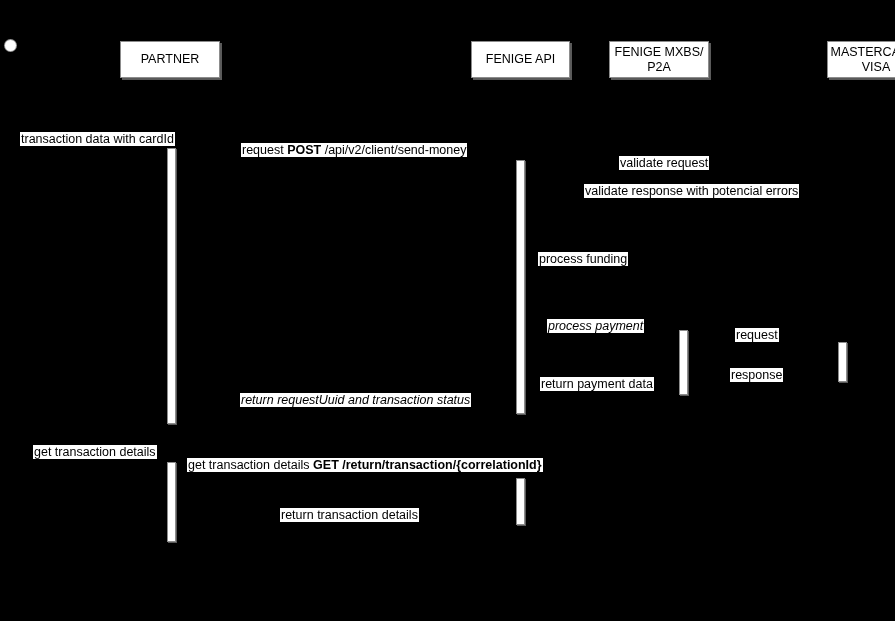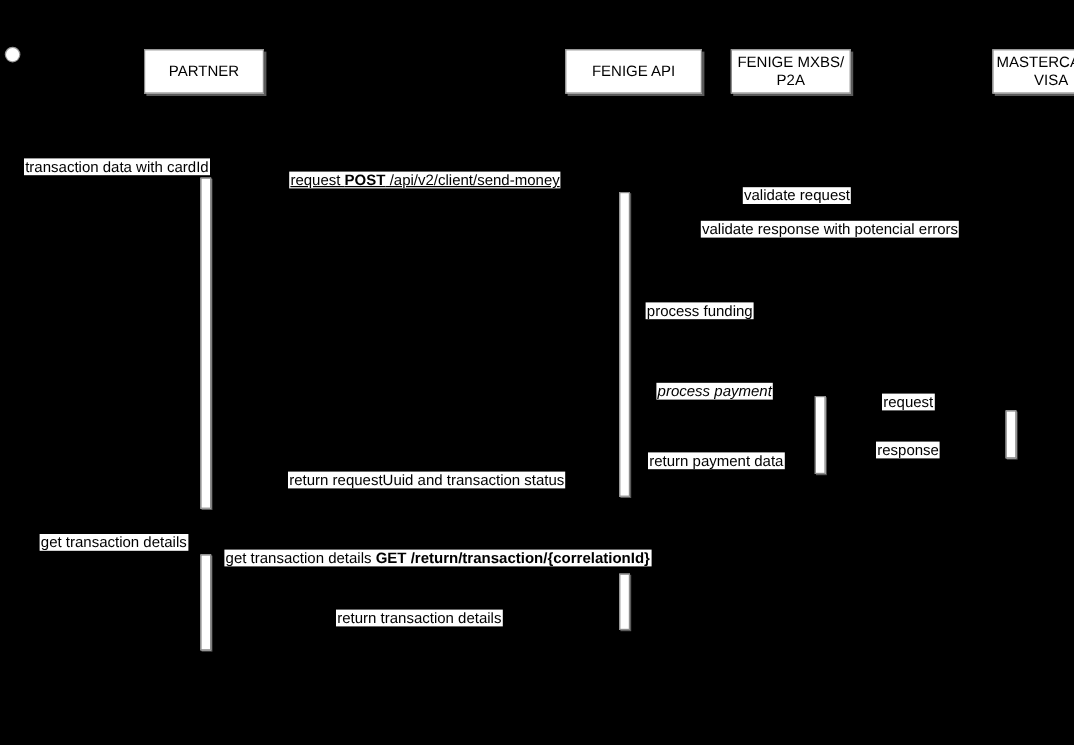--- a/index.html
+++ b/index.html
@@ -73,21 +73,21 @@
 <body>
 
 <div id="diagram">
 
   <div class="actor-head" style="left:5px; top:40px;"></div>
 
   <div class="participant" style="left:120px; top:41px; width:100px; height:37px;">
     <span>PARTNER</span>
   </div>
 
-  <div class="participant" style="left:471px; top:41px; width:114px; height:37px;">
+  <div class="participant" style="left:471px; top:41px; width:99px; height:37px;">
     <span>FENIGE API</span>
   </div>
 
   <div class="participant" style="left:609px; top:41px; width:100px; height:37px;">
     <span>FENIGE MXBS/
 P2A</span>
   </div>
 
   <div class="participant" style="left:794px; top:41px; width:98px; height:37px;margin-left:33px;">
     <span>MASTERCARD/
@@ -96,39 +96,39 @@
 
   <div class="activation" style="left:167px; top:148px; width:9px; height:276px;"></div>
   <div class="activation" style="left:516px; top:160px; width:9px; height:254px;"></div>
   <div class="activation" style="left:679px; top:330px; width:9px; height:65px;"></div>
   <div class="activation" style="left:838px; top:342px; width:9px; height:40px;"></div>
   <div class="activation" style="left:167px; top:462px; width:9px; height:80px;"></div>
   <div class="activation" style="left:516px; top:478px; width:9px; height:47px;"></div>
 
   <div class="msg" style="left:20px; top:132px;">transaction data with cardId</div>
 
-  <div class="msg" style="left:241px; top:143px;text-decoration:underline;">
+  <div class="msg" style="left:241px; top:143px;">
     <span>request </span><b>POST</b><span> /api/v2/client/send-money</span>
   </div>
 
   <div class="msg" style="left:619px; top:156px;">validate request</div>
 
   <div class="msg" style="left:584px; top:184px;">validate response with potencial errors</div>
 
   <div class="msg" style="left:538px; top:228px;margin-top:24px;">process funding</div>
 
   <div class="msg" style="left:547px; top:319px;font-style:italic;">process payment</div>
 
   <div class="msg" style="left:735px; top:328px;">request</div>
 
   <div class="msg" style="left:730px; top:368px;">response</div>
 
   <div class="msg" style="left:540px; top:377px;">return payment data</div>
 
-  <div class="msg" style="left:240px; top:393px;">return requestUuid and transaction status</div>
+  <div class="msg" style="left:240px; top:393px;font-style:italic;">return requestUuid and transaction status</div>
 
   <div class="msg" style="left:33px; top:445px;">get transaction details</div>
 
   <div class="msg" style="left:187px; top:458px;">
     <span>get transaction details </span><b>GET /return/transaction/{correlationId}</b>
   </div>
 
   <div class="msg" style="left:280px; top:508px;">return transaction details</div>
 
 </div>

